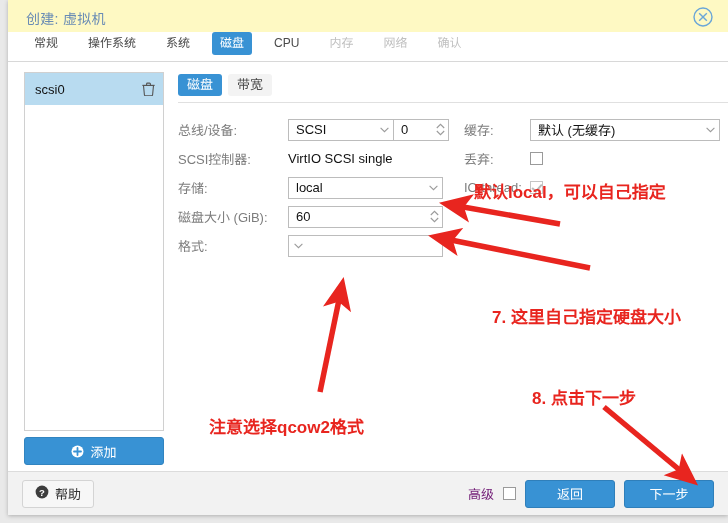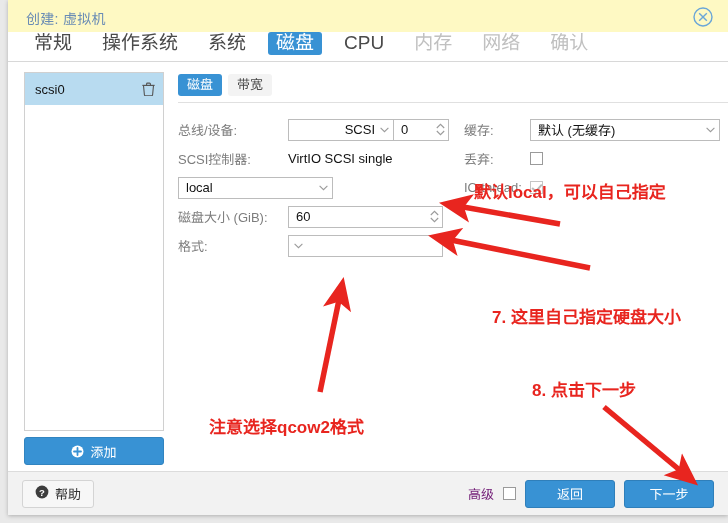--- a/index.html
+++ b/index.html
@@ -64,21 +64,21 @@
     flex: 0 0 auto;
     position: relative;
     padding-left: 18px;
     box-sizing: border-box;
     background: #fff;
     border-bottom: 1px solid #d8d8d8;
     display: flex;
     align-items: flex-start;
   }
   .wiz-tab {
-    font-size: 19px;
+    font-size: 12px;
     color: #4a4a4a;
     padding: 3px 8px 4px 8px;
     margin-right: 14px;
     border-radius: 3px;
     line-height: 16px;
     white-space: nowrap;
     cursor: pointer;
   }
   .wiz-tab.active {
     background: #3892d4;
@@ -224,21 +224,21 @@
     justify-content: center;
   }
   .spin {
     width: 16px;
     flex: 0 0 auto;
     display: flex;
     align-items: center;
     justify-content: center;
   }
   .busdev-wrap { display: flex; }
-  .busdev-wrap .combo.bus { width: 105px; border-right: none; text-align: right; }
+  .busdev-wrap .combo.bus { width: 105px; border-right: none; }
   .busdev-wrap .combo.num { width: 56px; }
   .combo.w155 { width: 155px; }
   .combo.w175 { width: 190px; }
 
   .chk {
     width: 13px; height: 13px;
     border: 1px solid #9a9a9a;
     background: #fff;
     box-sizing: border-box;
     display: inline-block;
@@ -404,20 +404,21 @@
               </span>
             </span>
           </div>
 
           <div class="frow">
             <span class="flabel">SCSI控制器:</span>
             <span class="plain-value">VirtIO SCSI single</span>
           </div>
 
           <div class="frow">
+            <span class="flabel">存储:</span>
             <span class="combo w155">
               <span class="txt">local</span>
               <span class="caret">
                 <svg width="9" height="6" viewBox="0 0 9 6">
                     <path d="M0.6 0.8 L4.5 4.7 L8.4 0.8" fill="none" stroke="#9b9b9b" stroke-width="1.1"></path>
                   </svg>
               </span>
             </span>
           </div>
 
@@ -509,14 +510,14 @@
 
   <line x1="590" y1="268" x2="441" y2="238" stroke="#e8251f" stroke-width="5.5" marker-end="url(#ah)"></line>
 
   <line x1="320" y1="392" x2="341" y2="290" stroke="#e8251f" stroke-width="5.5" marker-end="url(#ah)"></line>
 
   <line x1="604" y1="407" x2="688" y2="477" stroke="#e8251f" stroke-width="5.5" marker-end="url(#ah)"></line>
 </svg>
 
 <div class="anno-text" style="left: 474px; top: 178px; font-size: 17px; color: rgb(232, 37, 31);">默认local，可以自己指定</div>
 <div class="anno-text" style="left: 492px; top: 303px; font-size: 17px; color: rgb(232, 37, 31);">7. 这里自己指定硬盘大小</div>
-<div class="anno-text" style="left: 532px; top: 376px; font-size: 17px; color: rgb(232, 37, 31);">8. 点击下一步</div>
+<div class="anno-text" style="left: 532px; top: 384px; font-size: 17px; color: rgb(232, 37, 31);">8. 点击下一步</div>
 <div class="anno-text" style="left: 209px; top: 413px; font-size: 17px; color: rgb(232, 37, 31);">注意选择qcow2格式</div>
 
 </body></html>

